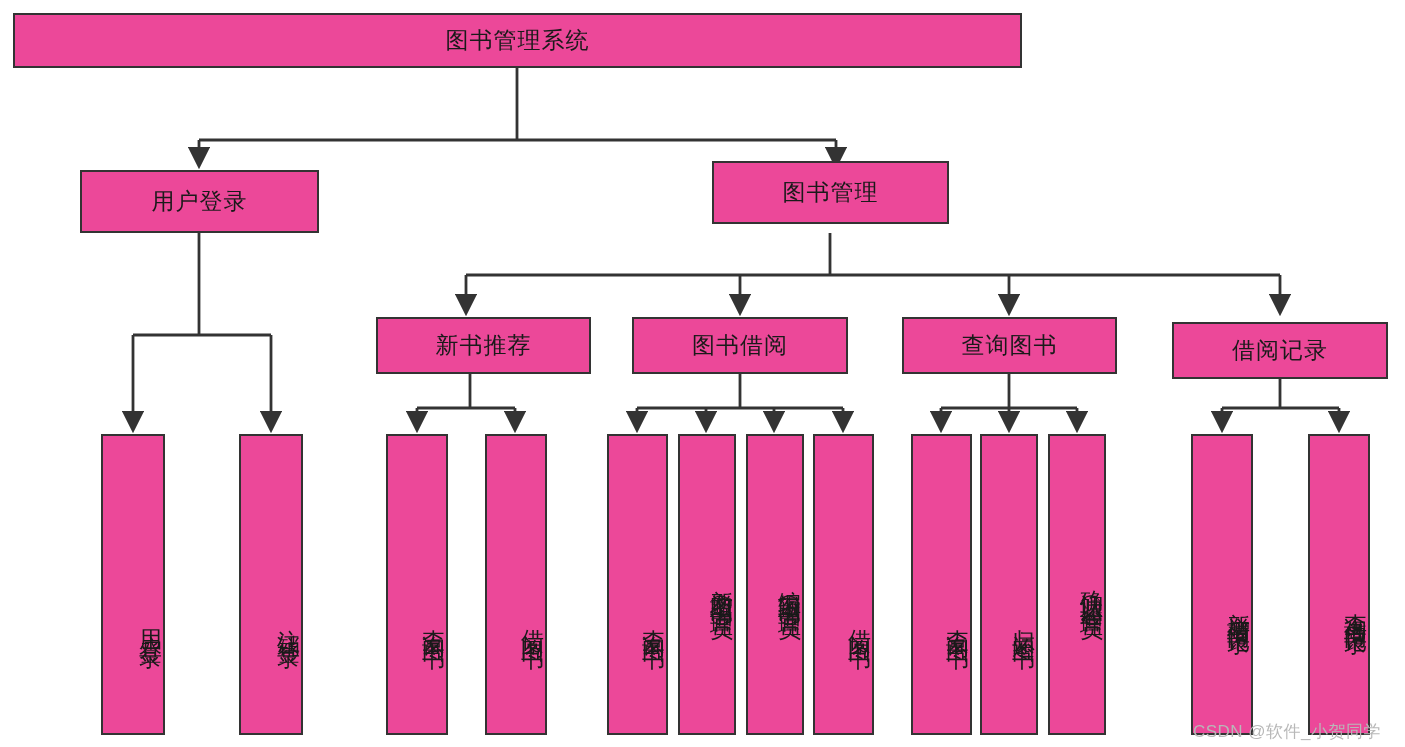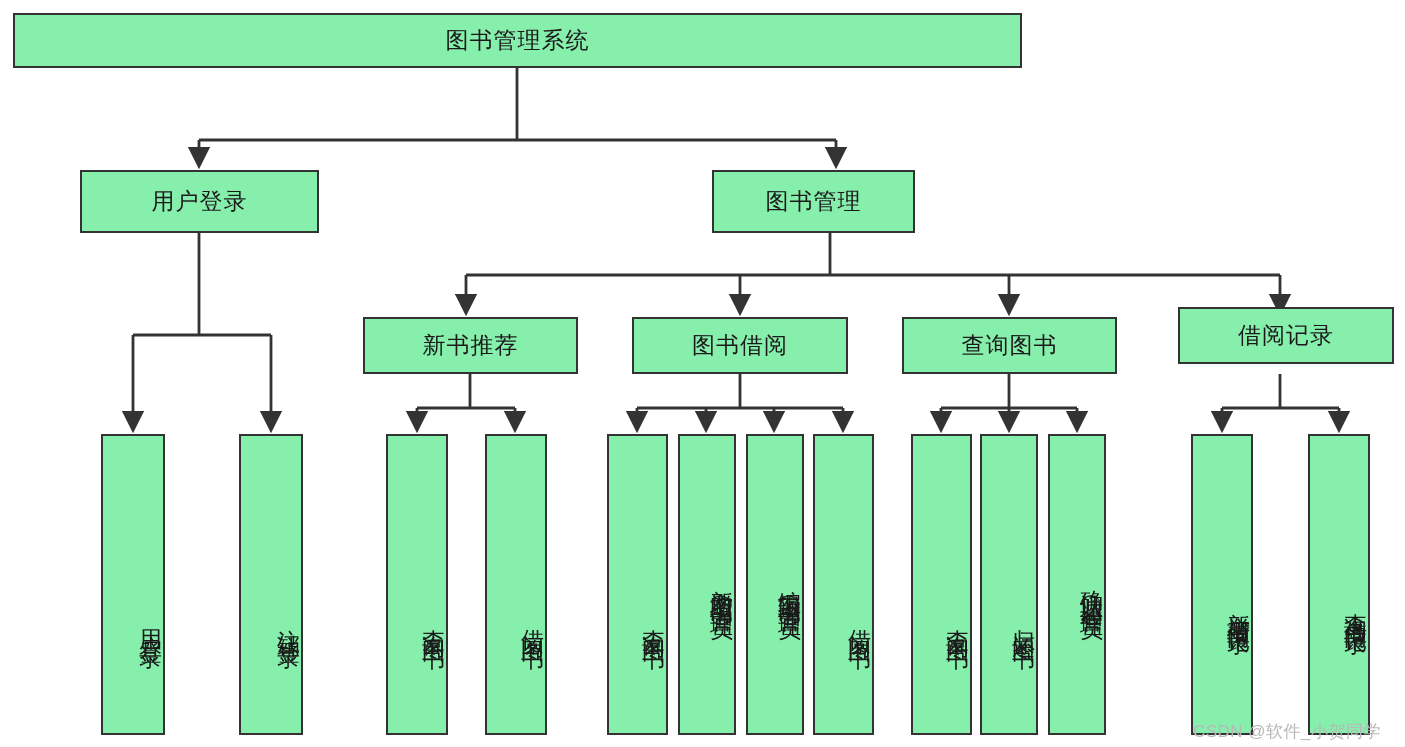--- a/index.html
+++ b/index.html
@@ -21,21 +21,21 @@
     position: absolute;
     left: 0;
     top: 0;
     width: 1405px;
     height: 747px;
     pointer-events: none;
   }
   .node {
     position: absolute;
     box-sizing: border-box;
-    background: #86efac;
+    background: #ec4899;
     border: 2.5px solid #333333;
     display: flex;
     align-items: center;
     justify-content: center;
     color: #1a1a1a;
   }
   .node.horizontal {
     font-size: 23px;
     letter-spacing: 1px;
     line-height: 1.1;
@@ -123,34 +123,34 @@
     </g>
   </svg>
 
   <div class="node horizontal" style="left:13px; top:13px; width:1009px; height:55px;">
     <span class="node-label">图书管理系统</span>
   </div>
 
   <div class="node horizontal" style="left:80px; top:170px; width:239px; height:63px;">
     <span class="node-label">用户登录</span>
   </div>
-  <div class="node horizontal" style="left:712px; top:170px; width:203px; height:63px;">
+  <div class="node horizontal" style="left:712px; top:161px; width:237px; height:63px;">
     <span class="node-label">图书管理</span>
   </div>
 
-  <div class="node horizontal" style="left:363px; top:317px; width:215px; height:57px;">
+  <div class="node horizontal" style="left:376px; top:317px; width:215px; height:57px;">
     <span class="node-label">新书推荐</span>
   </div>
   <div class="node horizontal" style="left:632px; top:317px; width:216px; height:57px;text-align:center;">
     <span class="node-label">图书借阅</span>
   </div>
   <div class="node horizontal" style="left:902px; top:317px; width:215px; height:57px;">
     <span class="node-label">查询图书</span>
   </div>
-  <div class="node horizontal" style="left:1172px; top:307px; width:216px; height:57px;margin-left:6px;">
+  <div class="node horizontal" style="left:1172px; top:322px; width:216px; height:57px;">
     <span class="node-label">借阅记录</span>
   </div>
 
   <div class="node vertical" style="left:101px; top:434px; width:64px; height:301px; padding-top:76px;">
     <span class="node-label">用户登录</span>
   </div>
   <div class="node vertical" style="left:239px; top:434px; width:64px; height:301px; padding-top:76px;">
 
     <span class="node-label">注销登录</span>
   </div>

